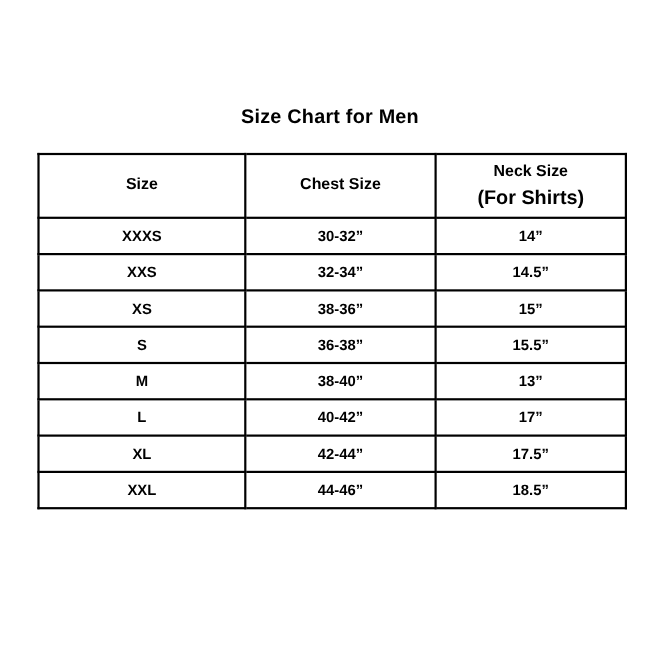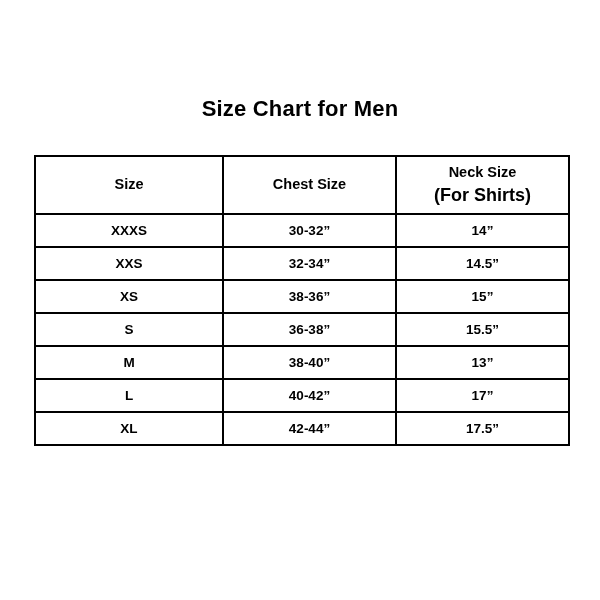--- a/index.html
+++ b/index.html
@@ -19,35 +19,34 @@
     width: 600px;
     height: 600px;
     box-sizing: border-box;
   }
   .chart-title {
     position: absolute;
     top: 96px;
     left: 0;
     width: 600px;
     text-align: center;
-    font-size: 22px;
+    font-size: 18px;
     font-weight: bold;
     letter-spacing: 0.2px;
   }
   .table-wrap {
     position: absolute;
     top: 139px;
     left: 34px;
     width: 534px;
   }
   table.size-table {
     border-collapse: collapse;
     width: 534px;
     table-layout: fixed;
-    margin-top: 16px;
   }
   table.size-table th,
   table.size-table td {
     border: 2px solid #000000;
     text-align: center;
     font-weight: bold;
     font-size: 13.5px;
     padding: 0;
   }
   table.size-table th {
@@ -126,17 +125,22 @@
         <tr>
           <td>L</td>
           <td>40-42”</td>
           <td>17”</td>
         </tr>
         <tr>
           <td>XL</td>
           <td>42-44”</td>
           <td>17.5”</td>
         </tr>
+        <tr>
+          <td>XXL</td>
+          <td>44-46”</td>
+          <td>18.5”</td>
+        </tr>
       </tbody>
     </table>
   </div>
 
 </div>
 
 </body></html>

